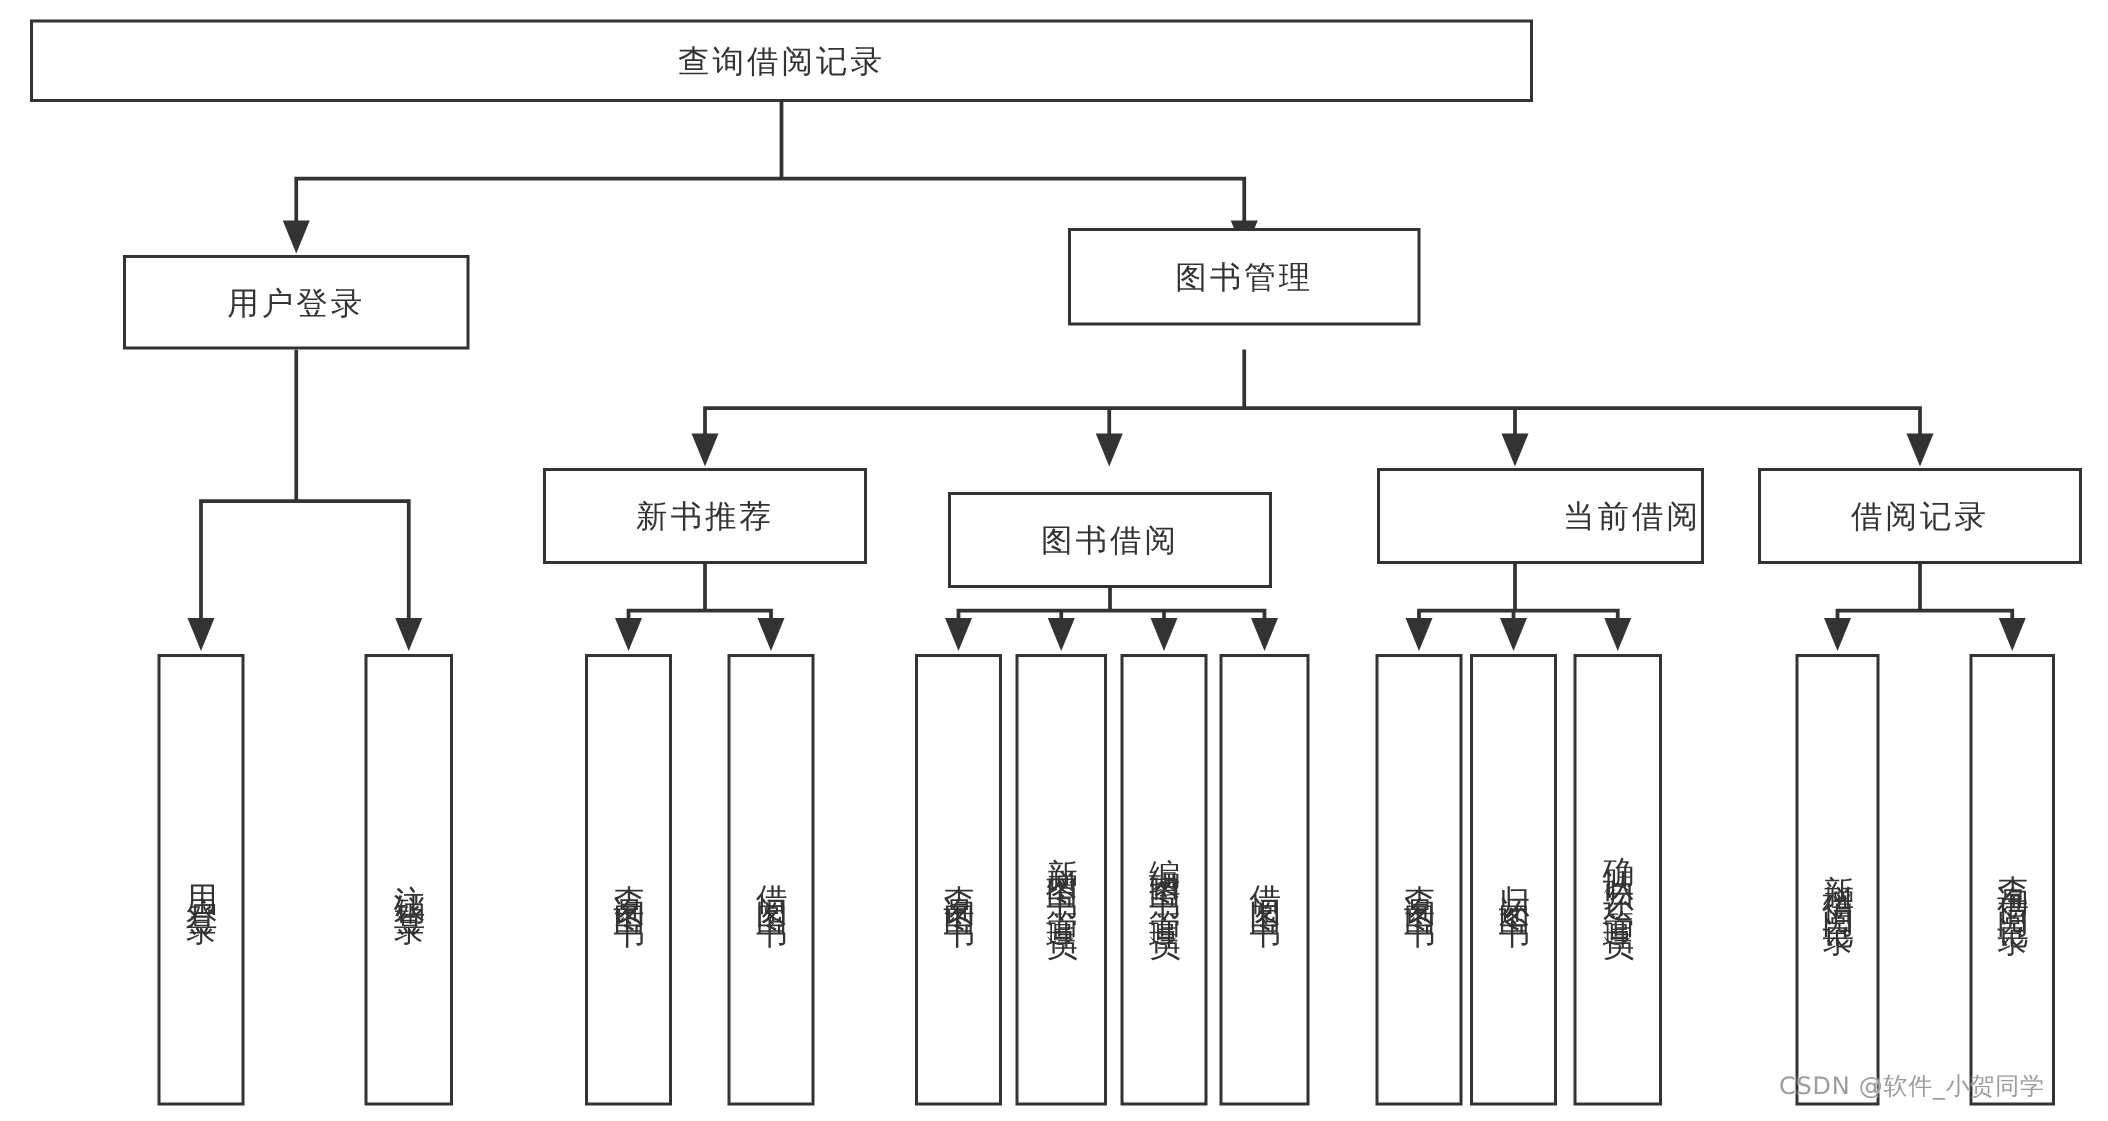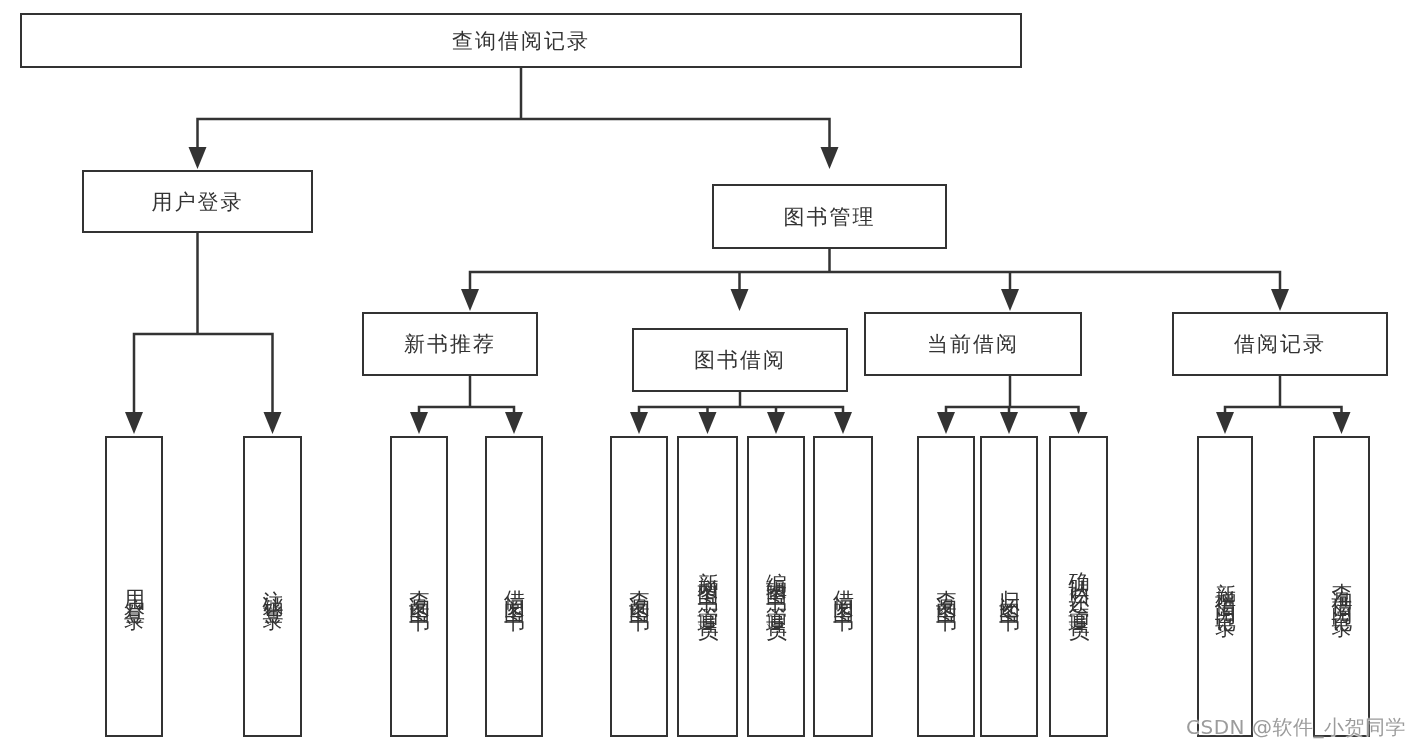--- a/index.html
+++ b/index.html
@@ -45,44 +45,44 @@
     writing-mode: vertical-rl;
     text-orientation: mixed;
     font-size: 21px;
     letter-spacing: 7px;
     line-height: 1.1;
     color: var(--text, #333333);
   }
   
   #root  { left: 20px;  top: 13px;  width: 1002px; height: 55px; }
   #l2-0  { left: 82px;  top: 170px; width: 231px;  height: 63px; }
-  #l2-1  { left: 712px; top: 184px; width: 235px;  height: 65px; }
-  #l3-0  { left: 362px; top: 312px; width: 176px;  height: 64px; }
+  #l2-1  { left: 712px; top: 152px; width: 235px;  height: 65px; }
+  #l3-0  { left: 362px; top: 312px; width: 216px;  height: 64px; }
   #l3-1  { left: 632px; top: 328px; width: 216px;  height: 64px; }
-  #l3-2  { left: 864px; top: 312px; width: 218px;  height: 64px; }
+  #l3-2  { left: 918px; top: 312px; width: 218px;  height: 64px; justify-content: flex-end; }
   #l3-3  { left: 1172px;top: 312px; width: 216px;  height: 64px; }
   .leaf  { top: 436px; height: 301px; }
   #lf-0  { left: 105px;  width: 58px; }
   #lf-1  { left: 243px;  width: 59px; }
   #lf-2  { left: 390px;  width: 58px; }
   #lf-3  { left: 485px;  width: 58px; }
   #lf-4  { left: 610px;  width: 58px; }
   #lf-5  { left: 677px;  width: 61px; }
   #lf-6  { left: 747px;  width: 58px; }
   #lf-7  { left: 813px;  width: 60px; }
   #lf-8  { left: 917px;  width: 58px; }
   #lf-9  { left: 980px;  width: 58px; }
   #lf-10 { left: 1049px; width: 59px; }
   #lf-11 { left: 1197px; width: 56px; }
   #lf-12 { left: 1313px; width: 57px; }
   .watermark {
     position: absolute;
     left: 1186px;
     top: 714px;
-    font-size: 20px;
+    font-size: 16px;
     letter-spacing: 0.5px;
     color: var(--wm, #9c9c9c);
     white-space: nowrap;
     z-index: 5;
     text-shadow: 0 0 2px rgba(255,255,255,0.95), 0 1px 1px rgba(255,255,255,0.8);
   }
 </style>
 </head>
 <body>
 

